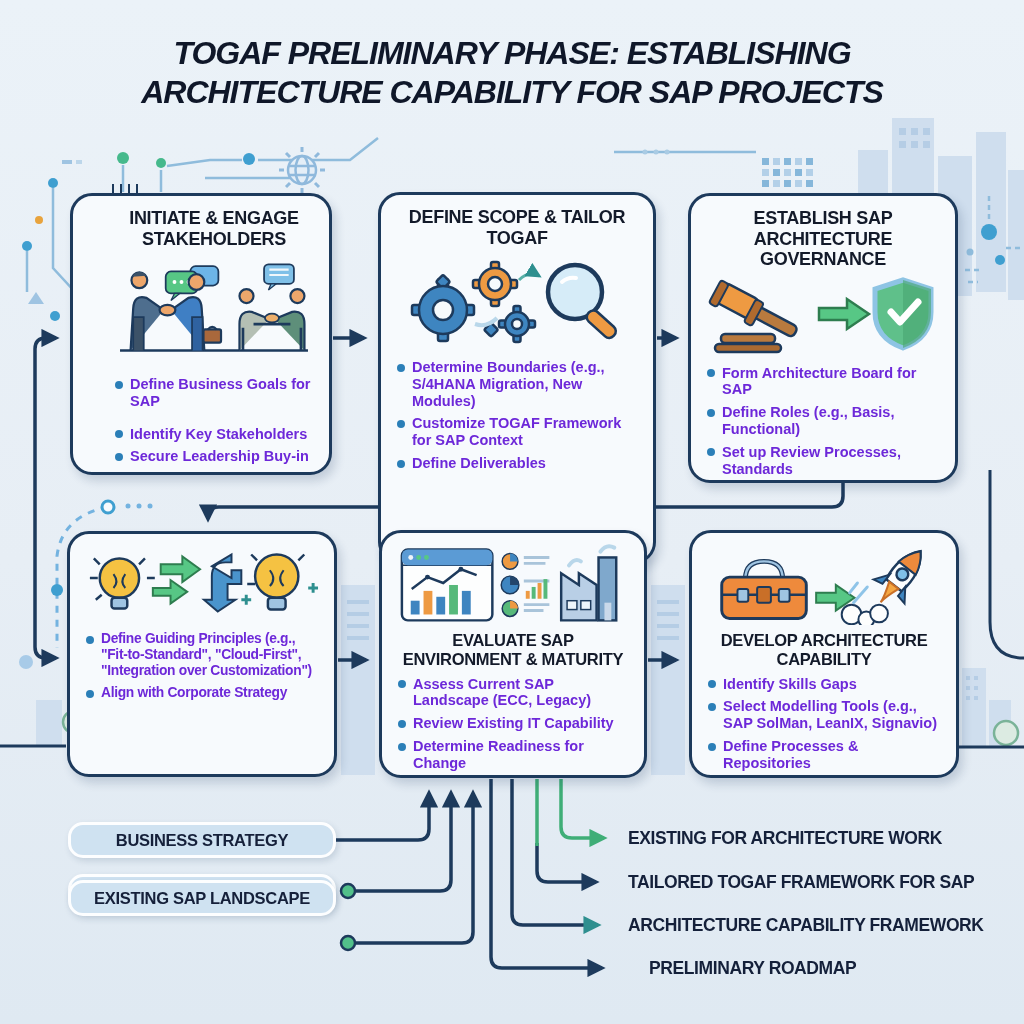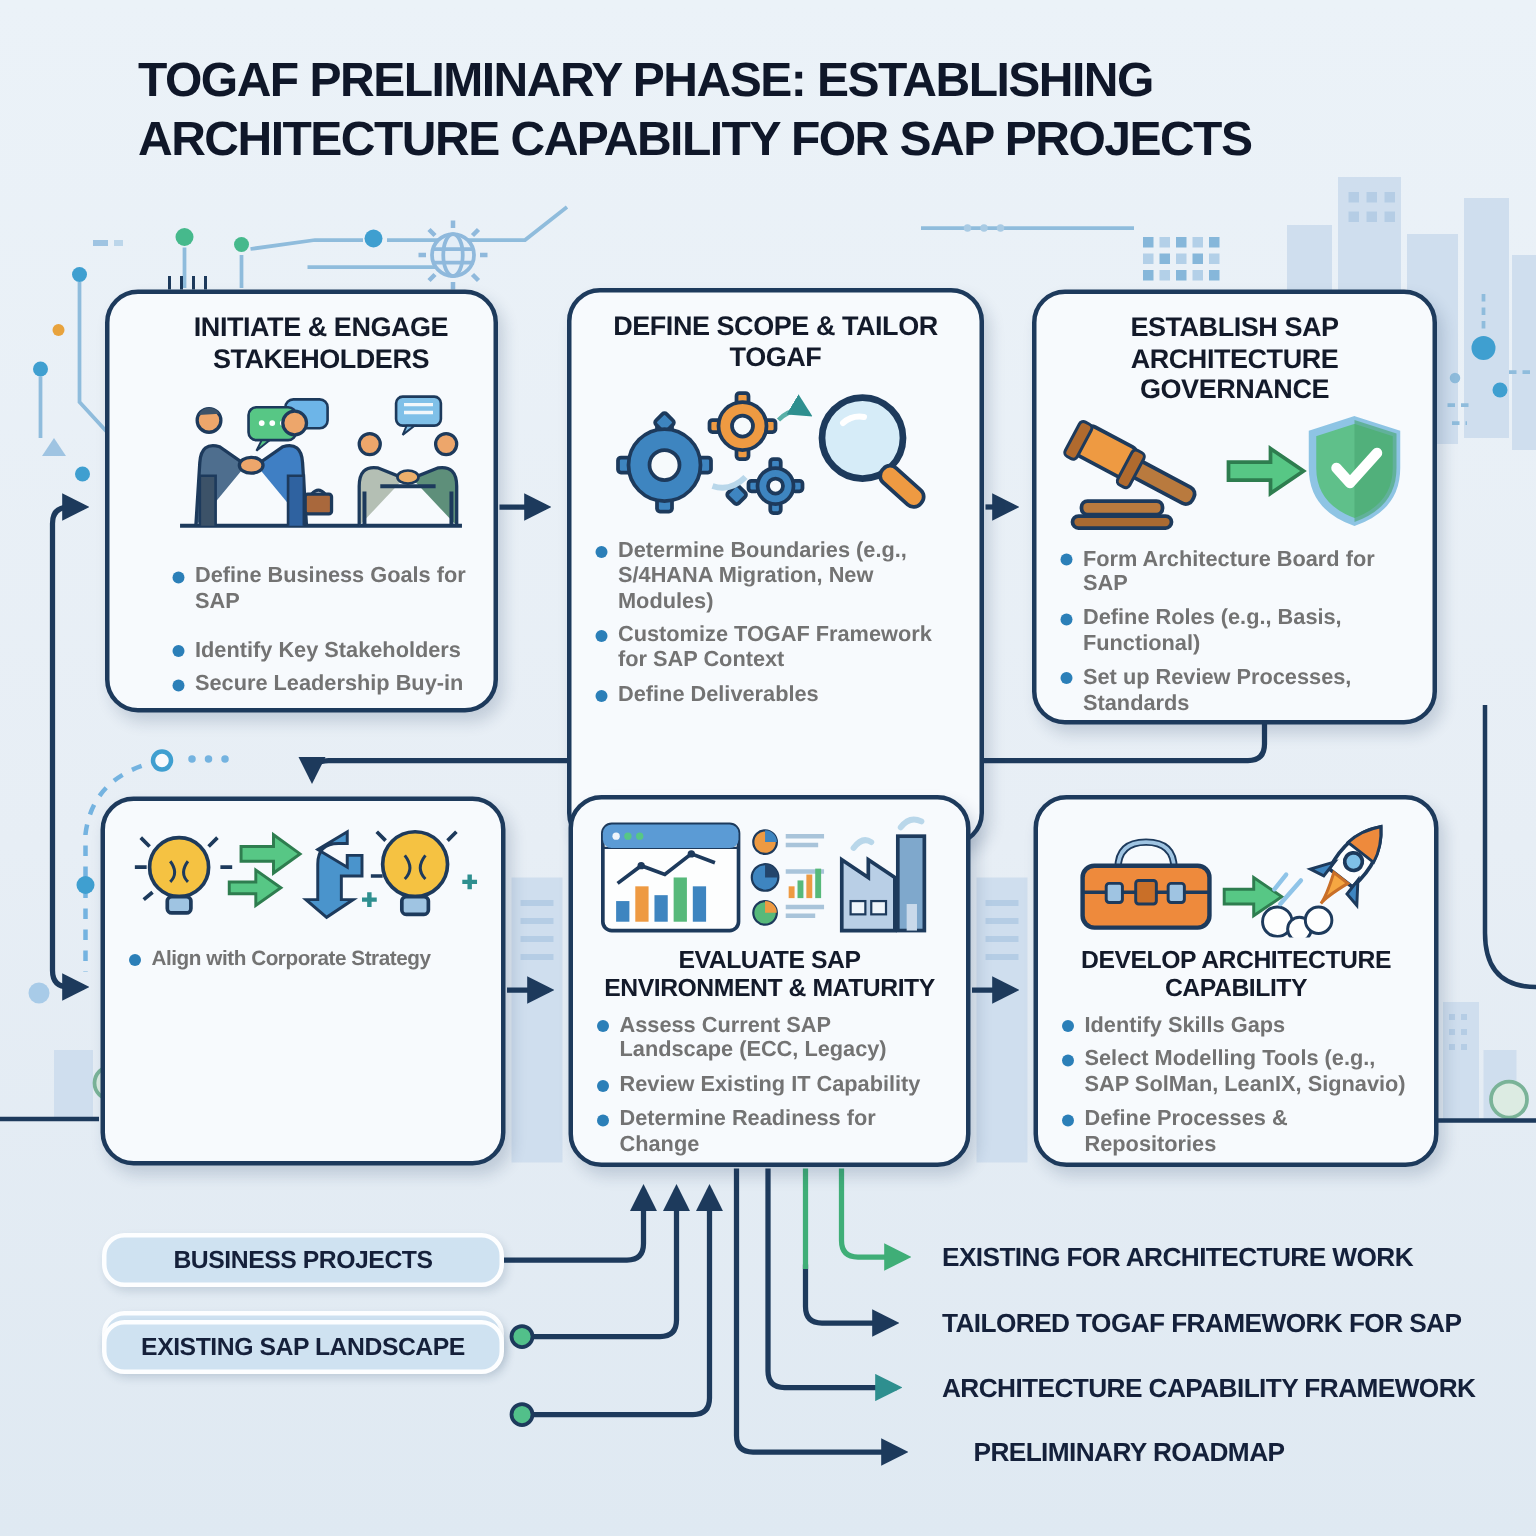--- a/index.html
+++ b/index.html
@@ -4,34 +4,34 @@
 <style>
   html,body{margin:0;padding:0;}
   body{width:1024px;height:1024px;overflow:hidden;font-family:"Liberation Sans","DejaVu Sans",sans-serif;}
   #stage{position:relative;width:1024px;height:1024px;
     background:linear-gradient(180deg,#ebf2f8 0%,#e7eef5 55%,#dfe9f2 100%);}
   svg.layer{position:absolute;left:0;top:0;width:1024px;height:1024px;}
   #decor{z-index:0}
   #connectors{z-index:1}
 
   .page-title{position:absolute;left:92px;top:34px;width:840px;z-index:2;
-    font-weight:800;font-size:32px;line-height:1.22;
-    letter-spacing:-1px;color:#0f1729;}
+    text-align:center;font-weight:800;font-size:32px;line-height:1.22;
+    letter-spacing:-1px;color:#0f1729;font-style:italic;}
 
   .card{position:absolute;z-index:2;box-sizing:border-box;
     background:#f7fafd;border:3px solid #1d3a5c;border-radius:22px;
     box-shadow:4px 6px 10px rgba(29,58,92,.18);
     padding:8px 14px;display:flex;flex-direction:column;}
   .card-title{font-weight:800;font-size:18px;text-align:center;color:#131a2a;
     line-height:1.14;letter-spacing:-0.3px;margin:4px 0 2px;}
   .t-sm{font-size:16.5px;}
   .icon{display:flex;justify-content:center;align-items:center;margin:2px 0;}
   ul.bullets{list-style:none;margin:5px 0 0;padding:0;}
   ul.bullets li{position:relative;padding-left:17px;font-size:14.5px;font-weight:600;
-    color:#737373;line-height:1.16;margin-bottom:6px;}
+    color:#6d28d9;line-height:1.16;margin-bottom:6px;}
   ul.bullets li::before{content:"";position:absolute;left:2px;top:4.5px;width:8px;height:8px;
     border-radius:50%;background:#2b7fb8;}
   ul.bullets li.gap-after{margin-bottom:16px;}
   ul.tight li{font-size:13.8px;letter-spacing:-0.3px;}
 
   .pill{position:absolute;z-index:2;box-sizing:border-box;width:268px;height:36px;
     background:#cfe2f1;border:3px solid #fdfeff;border-radius:15px;
     box-shadow:2px 3px 6px rgba(29,58,92,.15);
     display:flex;align-items:center;justify-content:center;
     font-weight:800;font-size:16.5px;letter-spacing:-0.3px;color:#15203a;}
@@ -333,20 +333,21 @@
         <g stroke="#1d3a5c" stroke-width="2.5">
           <circle cx="196" cy="32" r="22" fill="#f5c242"></circle>
           <path d="M189 26 q7 9 0 16 M203 26 q-7 9 0 16" fill="none" stroke-width="2"></path>
           <rect x="187" y="54" width="18" height="12" rx="3" fill="#9fc4e2"></rect>
         </g>
         <path d="M170 10 l6 6 M224 10 l-6 6 M166 40 h8" stroke="#1d3a5c" stroke-width="2.5"></path>
         <path d="M160 56 h10 M165 51 v10 M228 44 h10 M233 39 v10" stroke="#2e8f8f" stroke-width="3"></path>
       </svg>
     </div>
     <ul class="bullets tight">
+      <li><span>Define Guiding Principles (e.g., "Fit-to-Standard", "Cloud-First", "Integration over Customization")</span></li>
       <li><span>Align with Corporate Strategy</span></li>
     </ul>
   </div>
 
   <div class="card" style="left:379px;top:530px;width:268px;height:248px;">
     <div class="icon">
       <svg width="238" height="82" viewBox="0 0 238 82">
         <rect x="6" y="6" width="92" height="72" rx="6" fill="#fdfefe" stroke="#1d3a5c" stroke-width="2.5"></rect>
         <path d="M6 22 h92" stroke="#1d3a5c" stroke-width="1.5"></path>
         <rect x="6" y="6" width="92" height="16" rx="6" fill="#5b9bd5"></rect>
@@ -418,21 +419,21 @@
     </div>
     <div class="card-title t-sm">DEVELOP ARCHITECTURE CAPABILITY</div>
     <ul class="bullets">
       <li><span>Identify Skills Gaps</span></li>
       <li><span>Select Modelling Tools (e.g., SAP SolMan, LeanIX, Signavio)</span></li>
       <li><span>Define Processes &amp; Repositories</span></li>
     </ul>
   </div>
 
   <div class="pill" style="left:68px;top:822px;">
-    <span>BUSINESS PROJECTS</span>
+    <span>BUSINESS STRATEGY</span>
   </div>
   <div class="pill" style="left:68px;top:874px;">
     <span>IT STRATEGY</span>
   </div>
   <div class="pill" style="left:68px;top:880px;">
     <span>EXISTING SAP LANDSCAPE</span>
   </div>
 
   <div class="output-label" style="left:628px;top:826px;">
     <span>EXISTING FOR ARCHITECTURE WORK</span>

